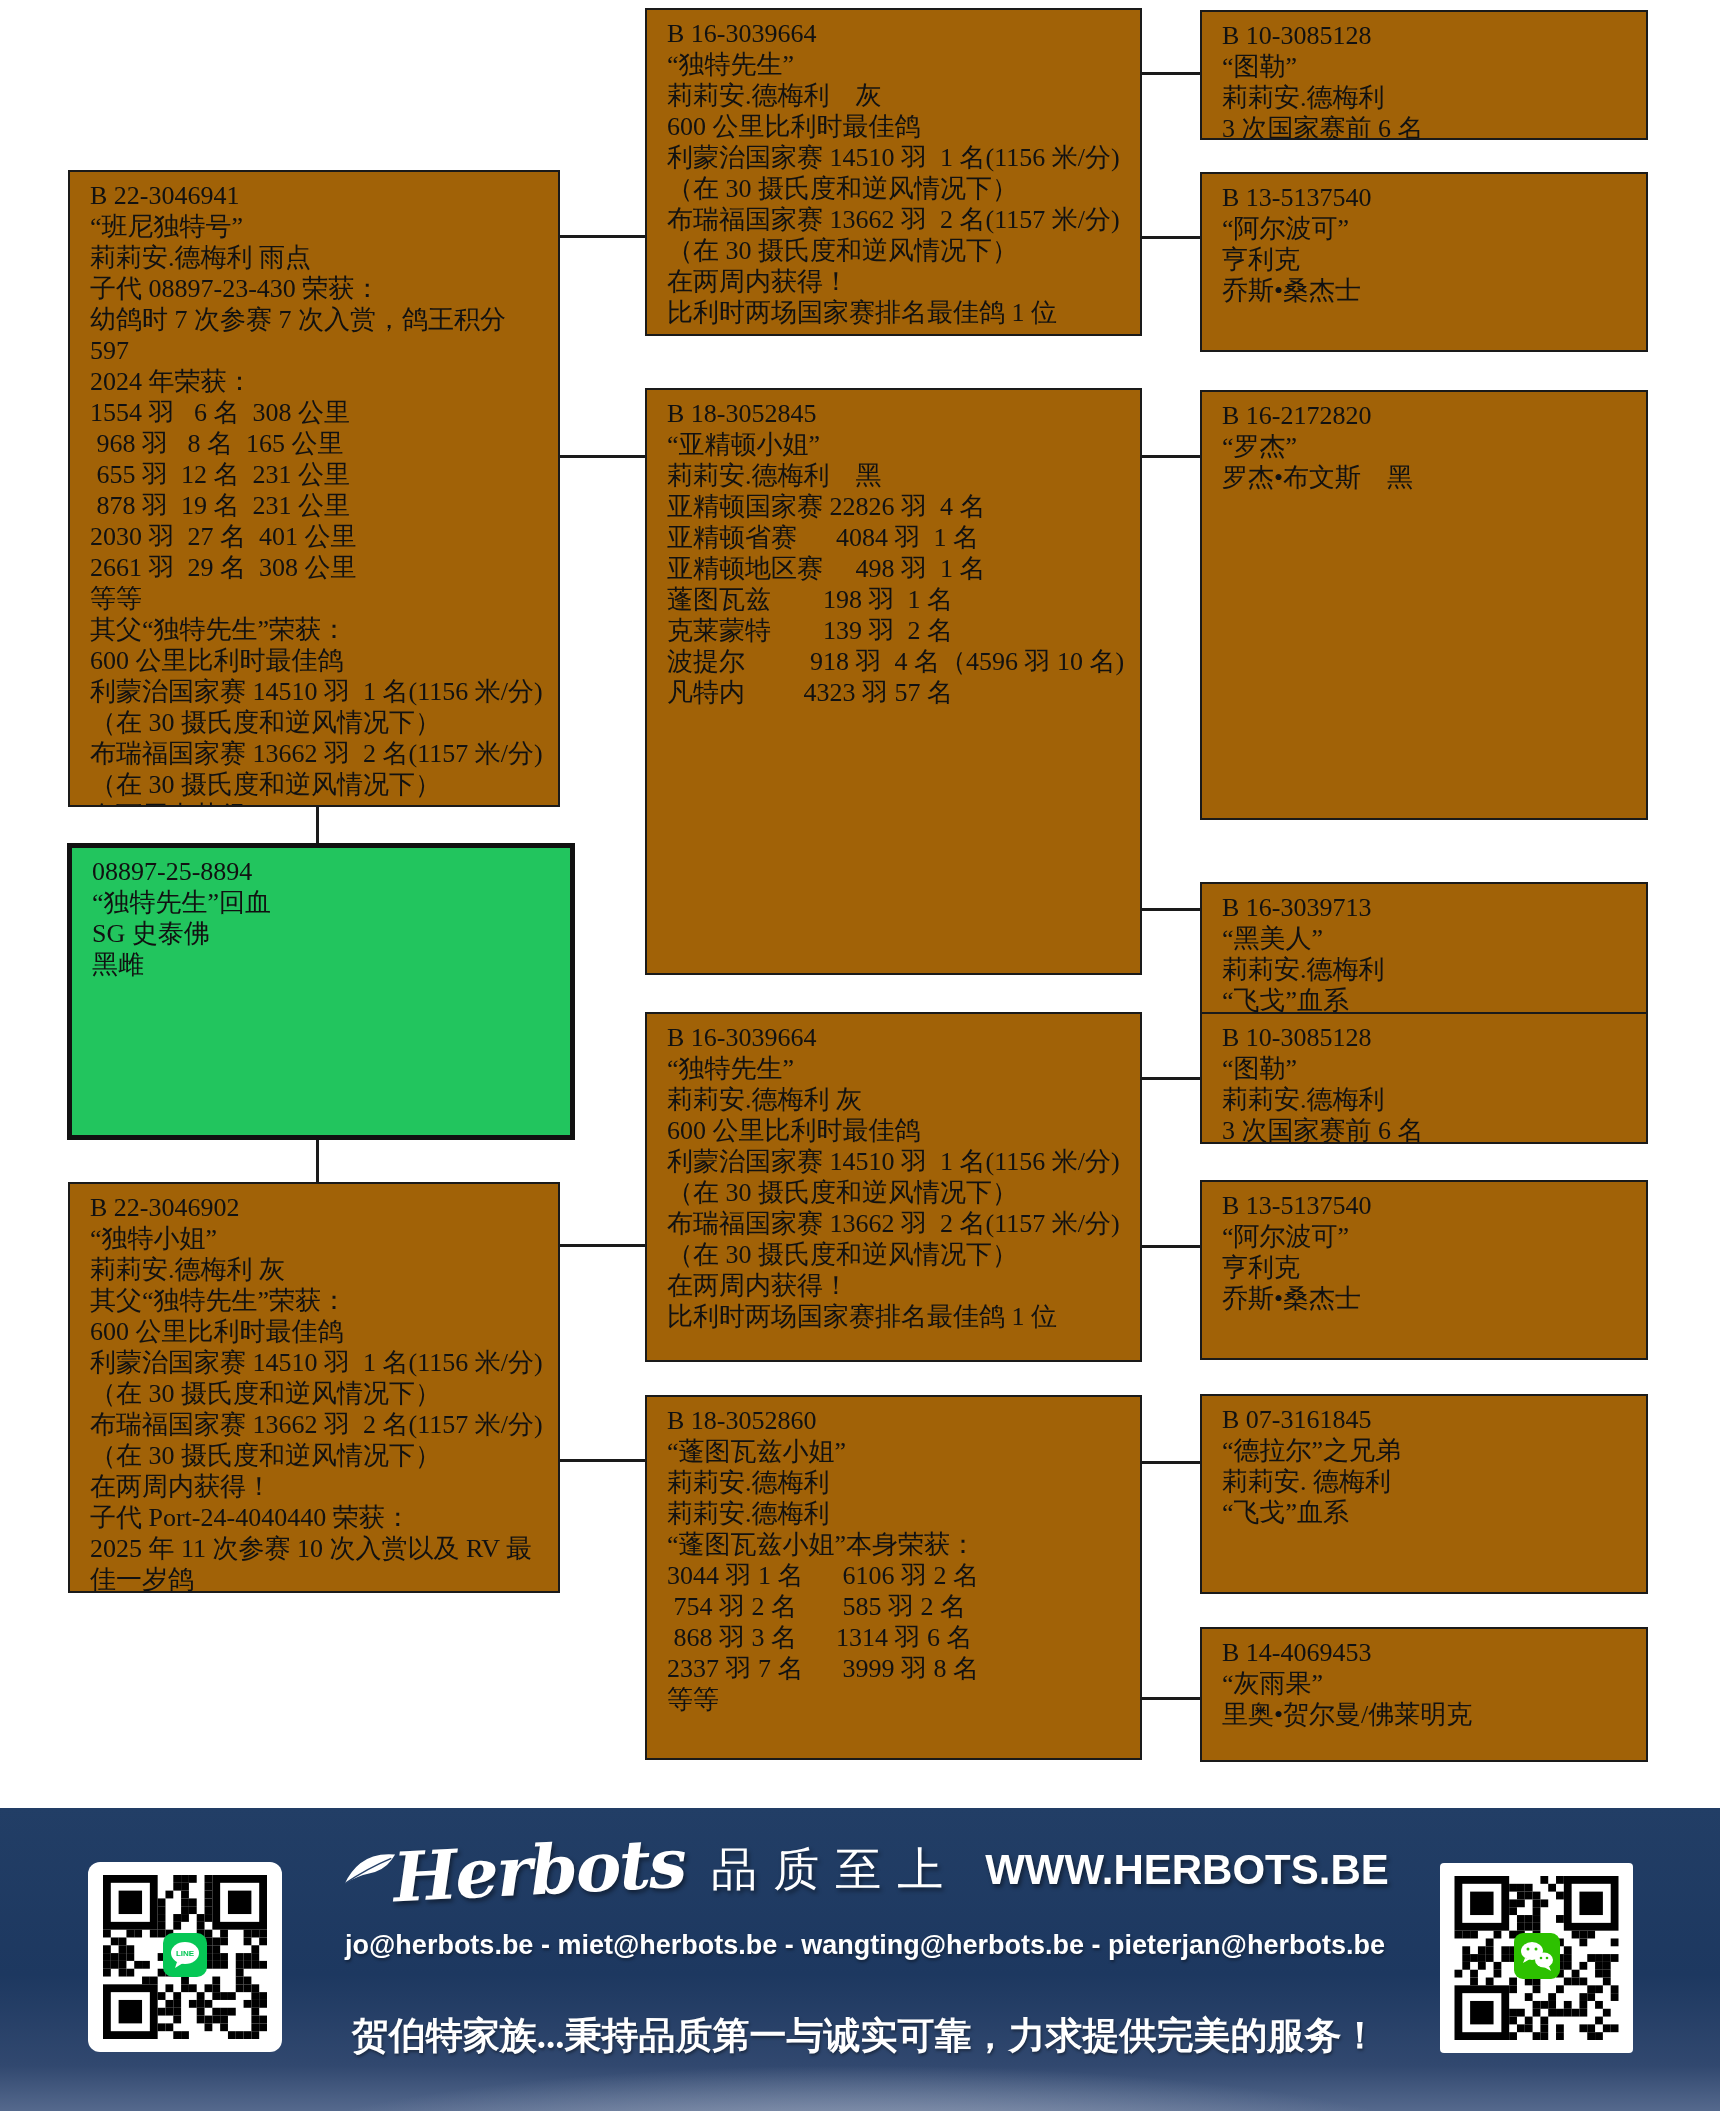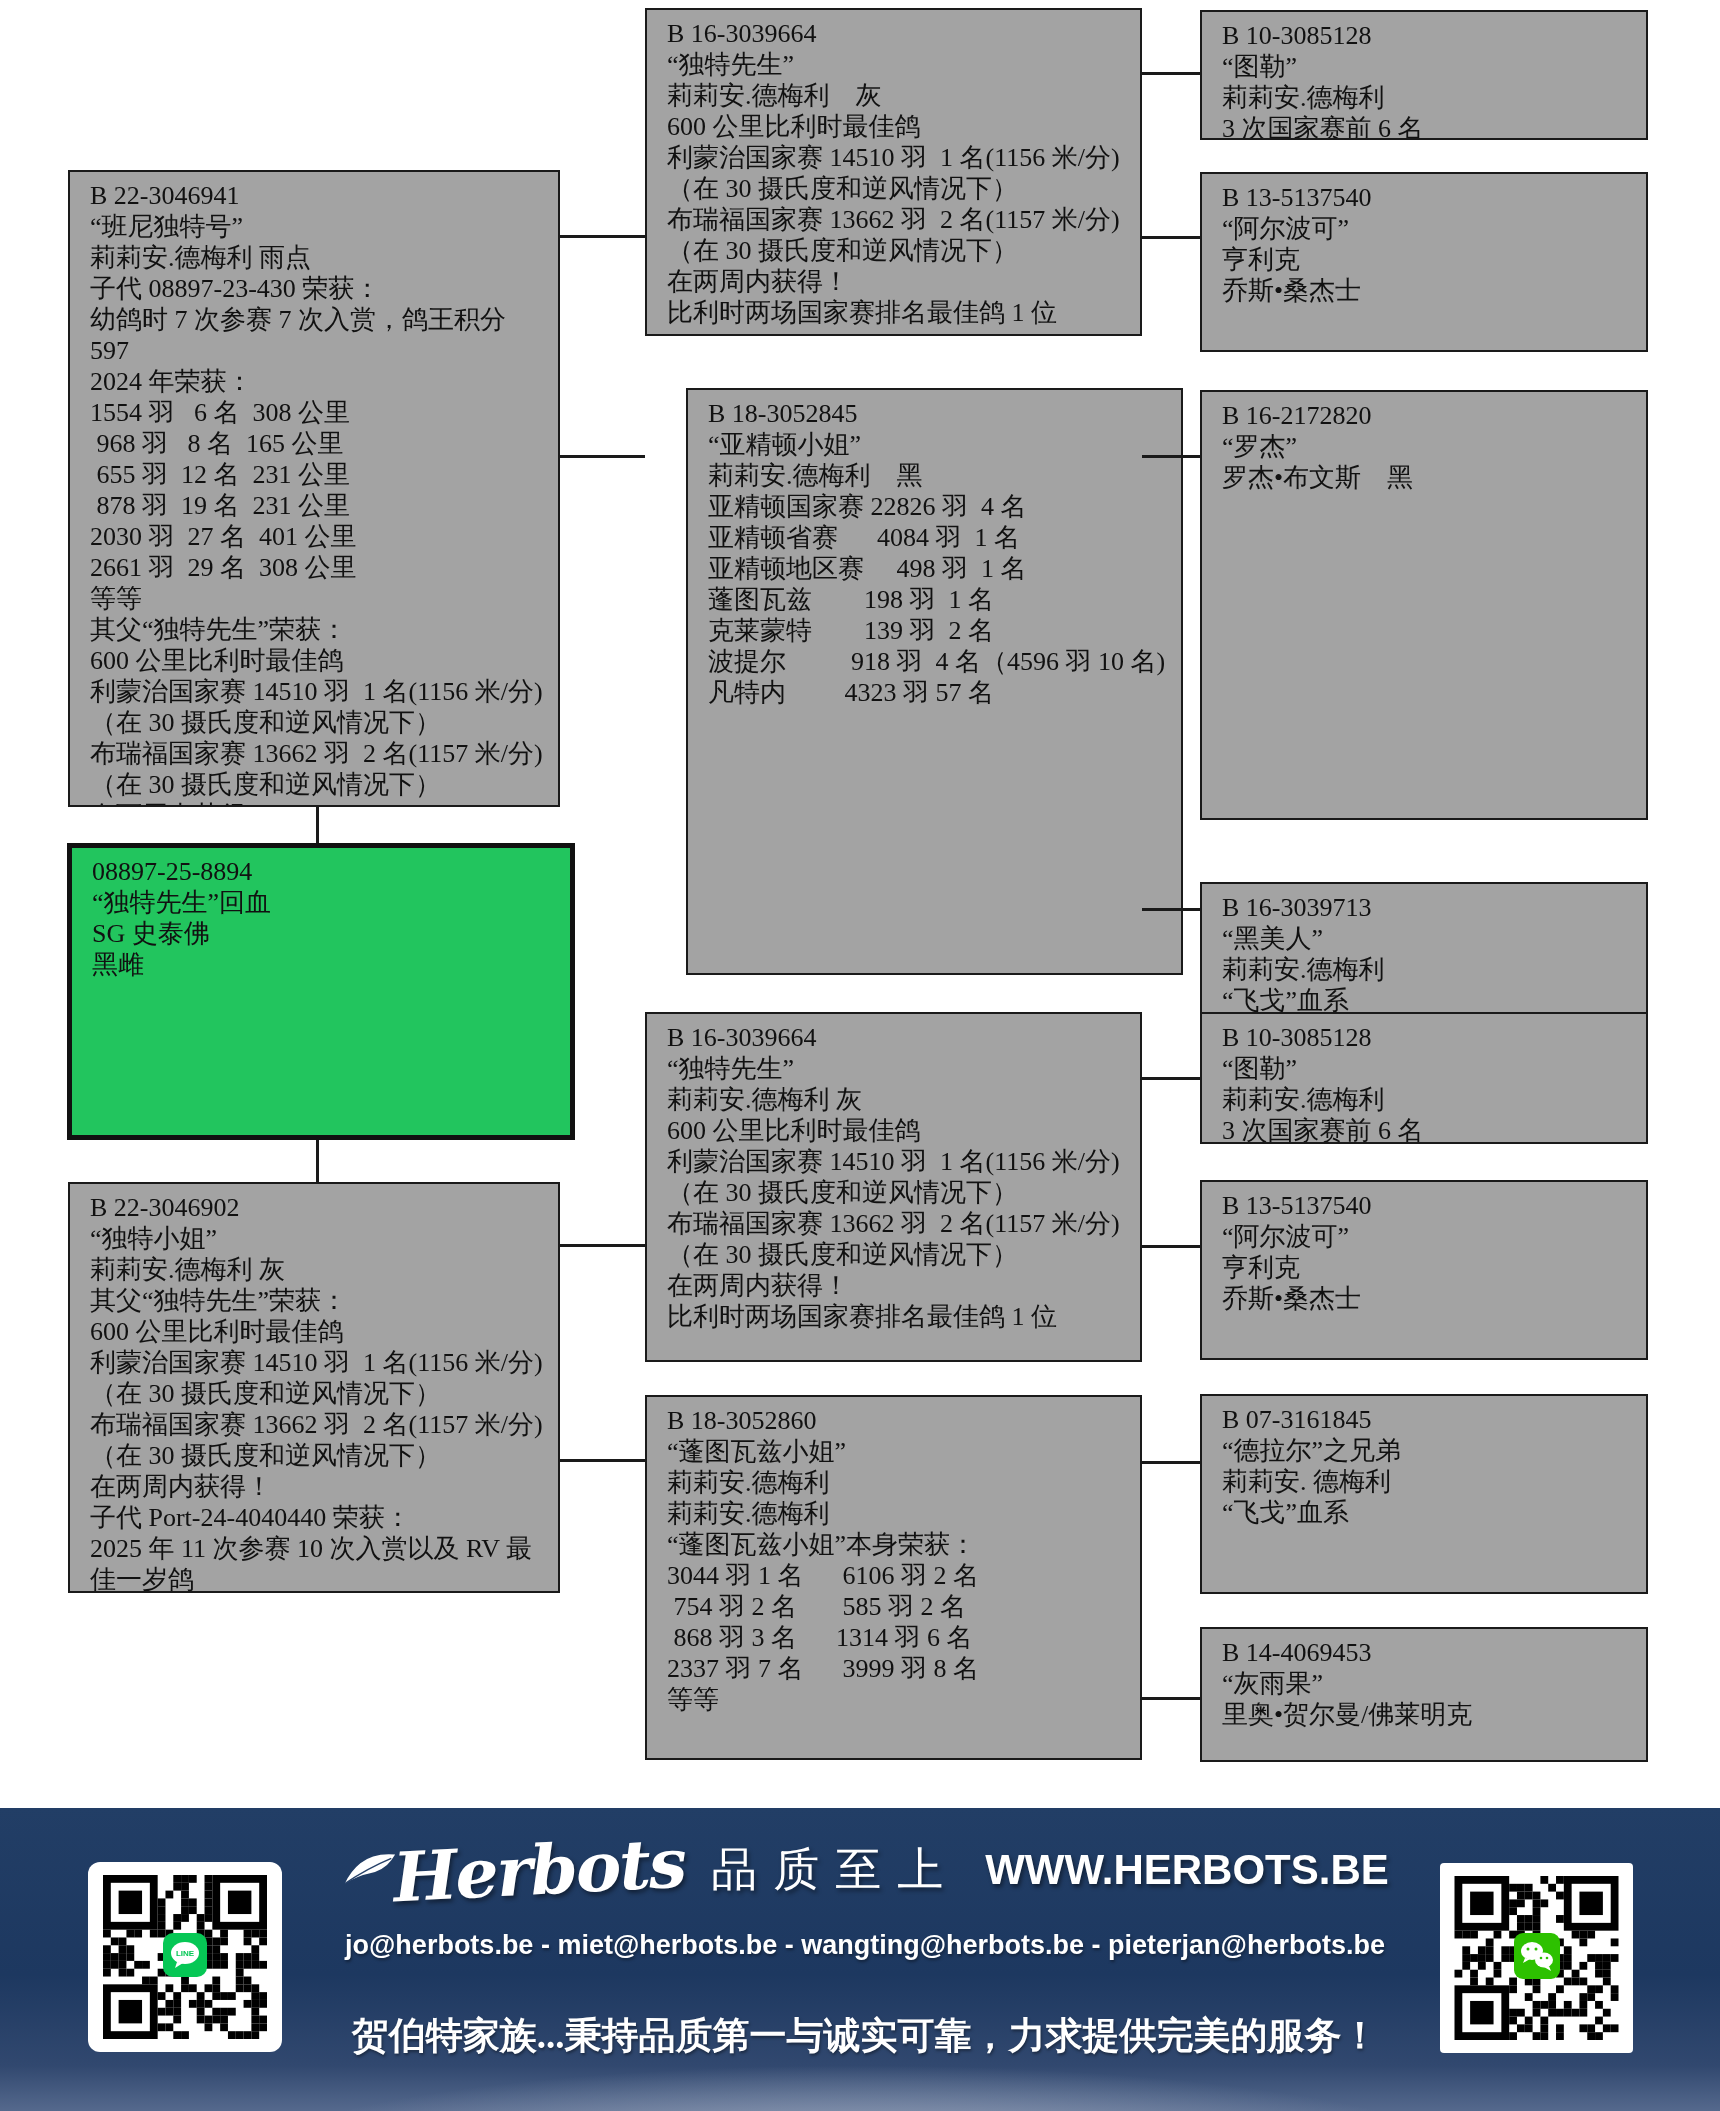--- a/index.html
+++ b/index.html
@@ -1,19 +1,19 @@
 <!DOCTYPE html>
 <html><head>
 <meta charset="utf-8">
 <style>
   html,body{margin:0;padding:0;background:#d9d9d9;}
   *{box-sizing:border-box;}
   #page{position:relative;width:1720px;height:2111px;background:#ffffff;margin:0 auto;overflow:hidden;
         font-family:"Liberation Serif","DejaVu Serif",serif;color:#111;}
-  .box{position:absolute;border:2px solid #1a1a1a;background:#a3a3a3;overflow:hidden;}
+  .box{position:absolute;border:2px solid #1a1a1a;background:#a16207;overflow:hidden;}
   .box-text{white-space:pre-wrap;font-size:26px;line-height:31px;padding:8px 14px 0 20px;
             font-family:"Liberation Serif","DejaVu Serif",serif;}
   .box.subject{border:5px solid #111;background:#22c55e;}
   .conn{position:absolute;background:#1a1a1a;}
   .conn.h{height:3px;}
   .conn.v{width:3px;}
   
   #footer{position:absolute;left:0;top:1808px;width:1720px;height:303px;
           background:radial-gradient(ellipse 60% 55% at 50% 118%, #a9b3c6 0%, rgba(169,179,198,0) 60%),
                      linear-gradient(180deg,#223e66 0%,#1d3860 55%,#31486f 85%,#55698d 100%);
@@ -92,21 +92,21 @@
 莉莉安.德梅利　灰
 600 公里比利时最佳鸽
 利蒙治国家赛 14510 羽  1 名(1156 米/分)
 （在 30 摄氏度和逆风情况下）
 布瑞福国家赛 13662 羽  2 名(1157 米/分)
 （在 30 摄氏度和逆风情况下）
 在两周内获得！
 比利时两场国家赛排名最佳鸽 1 位</div>
   </div>
 
-  <div class="box" style="left:645px;top:388px;width:497px;height:587px;margin-left:41px;">
+  <div class="box" style="left:645px;top:388px;width:497px;height:587px;">
     <div class="box-text">B 18-3052845
 “亚精顿小姐”
 莉莉安.德梅利　黑
 亚精顿国家赛 22826 羽  4 名
 亚精顿省赛      4084 羽  1 名
 亚精顿地区赛     498 羽  1 名
 蓬图瓦兹        198 羽  1 名
 克莱蒙特        139 羽  2 名
 波提尔          918 羽  4 名（4596 羽 10 名)
 凡特内         4323 羽 57 名</div>

